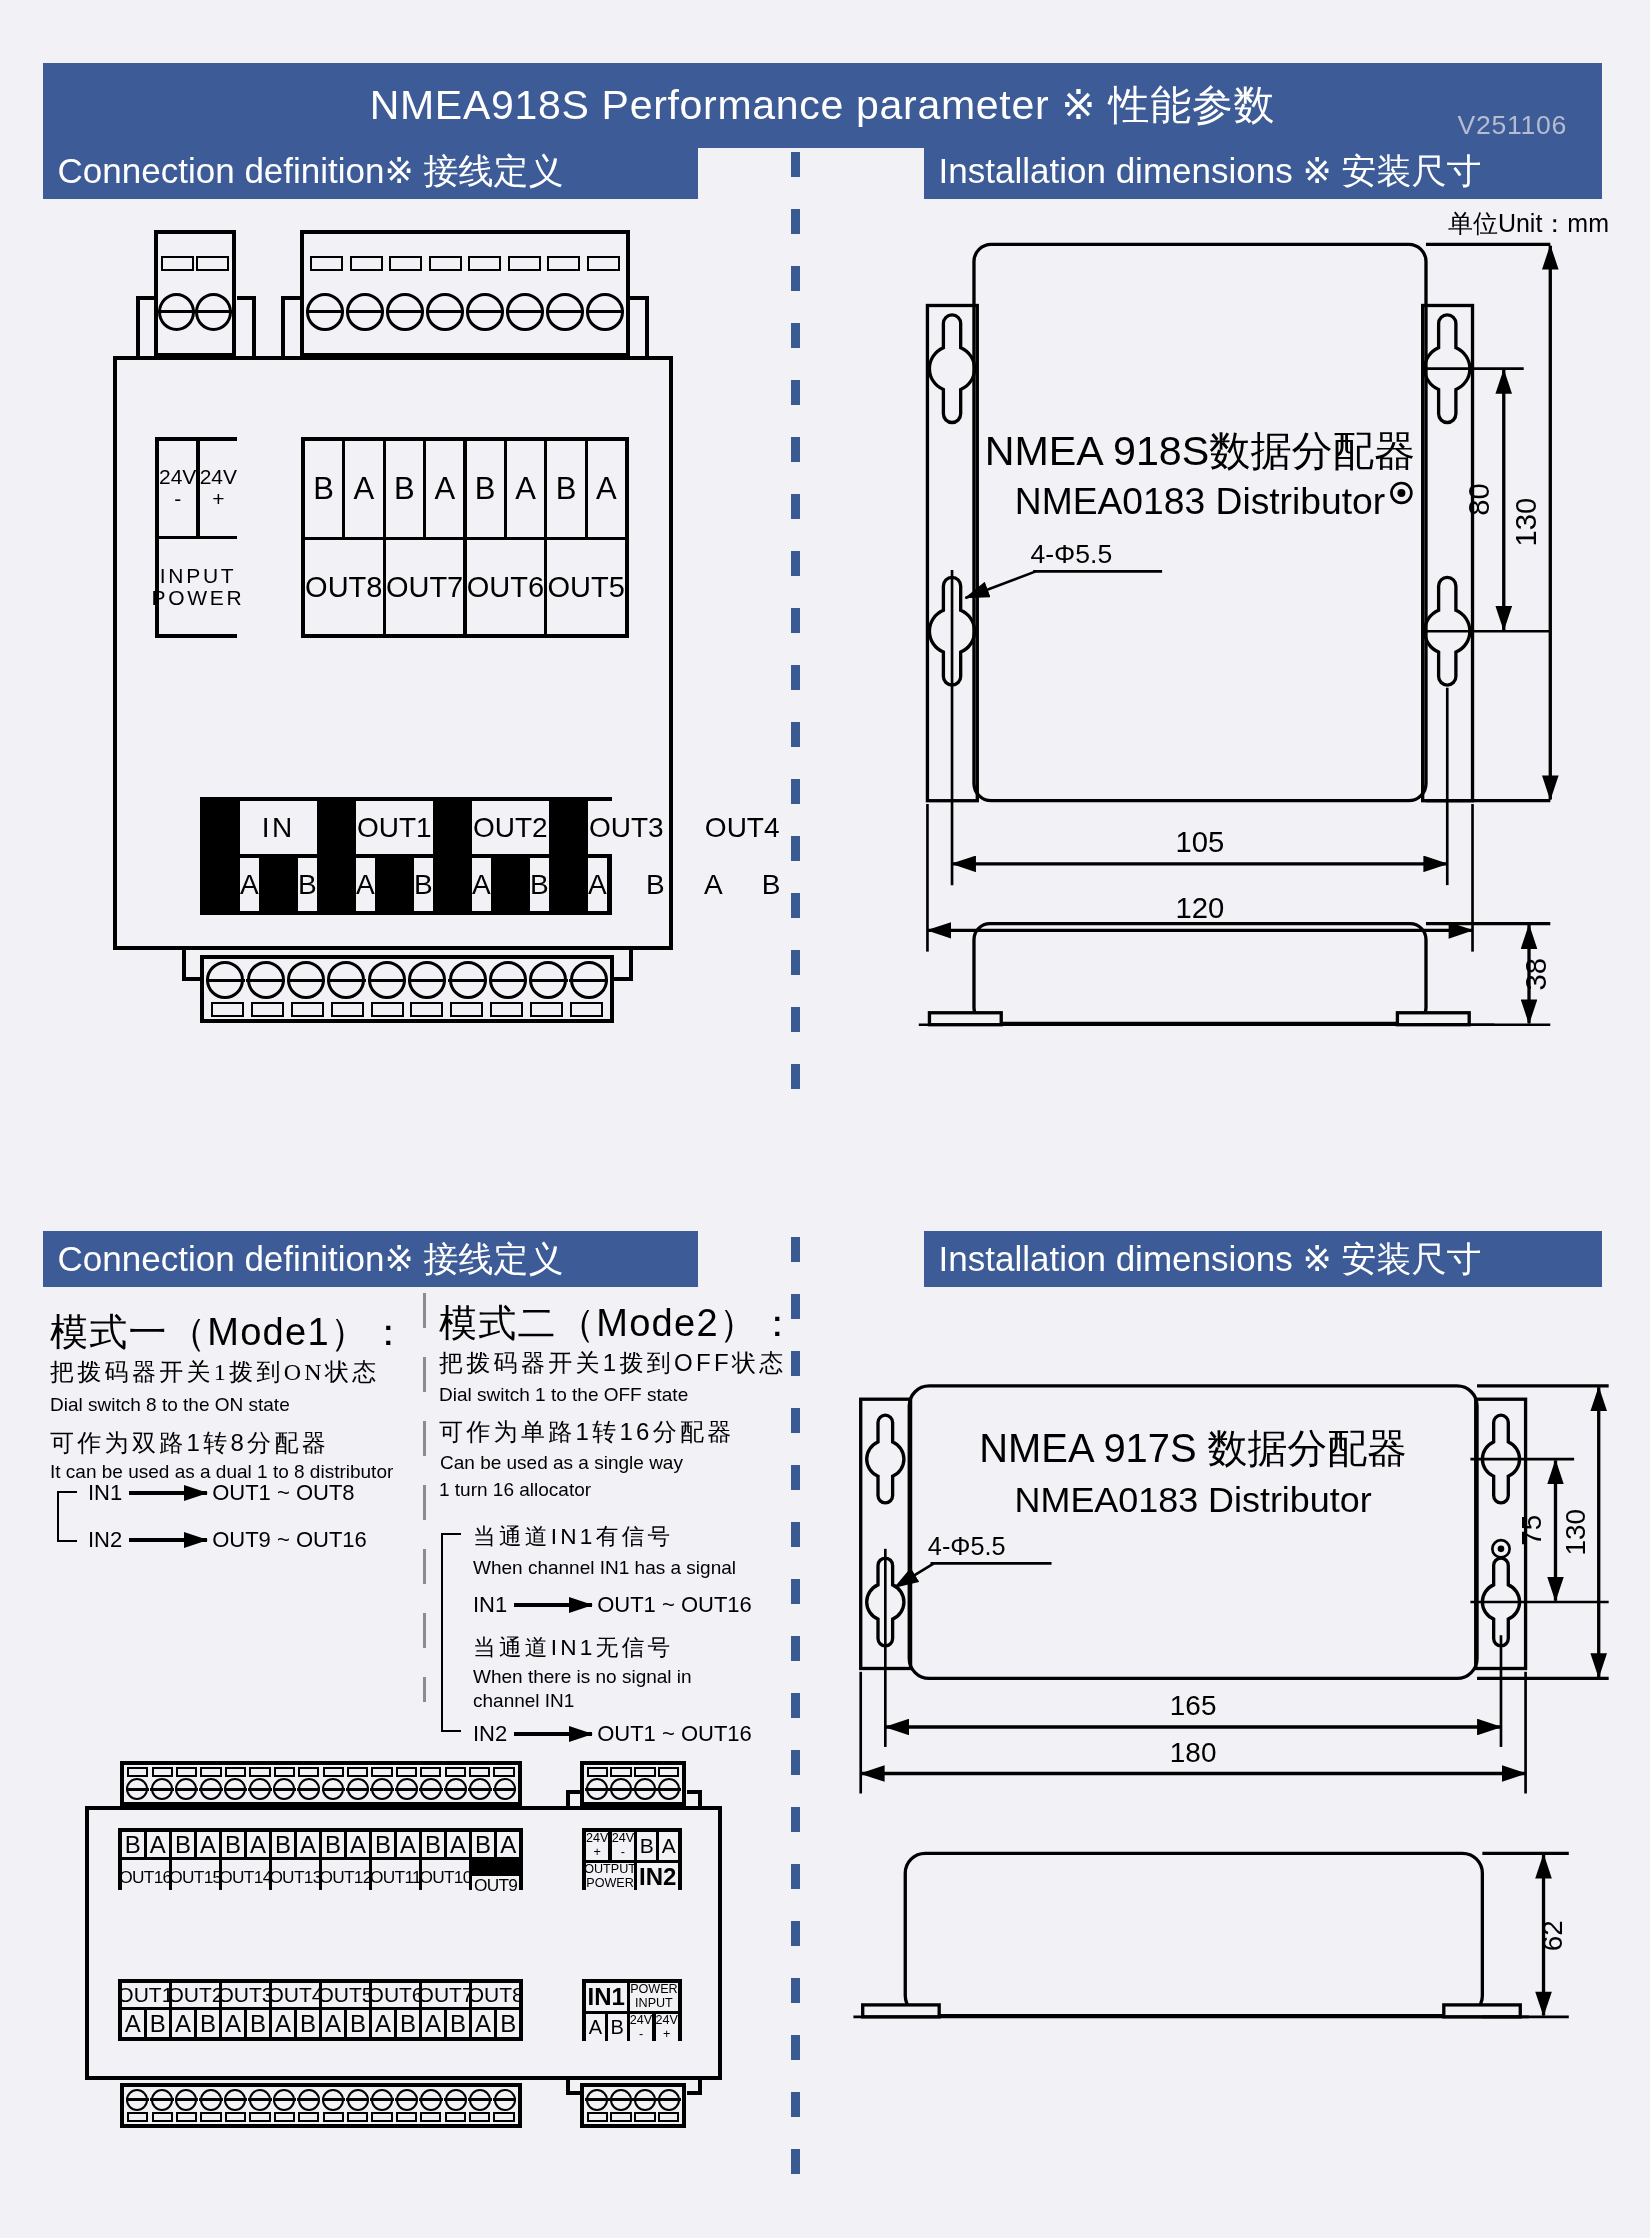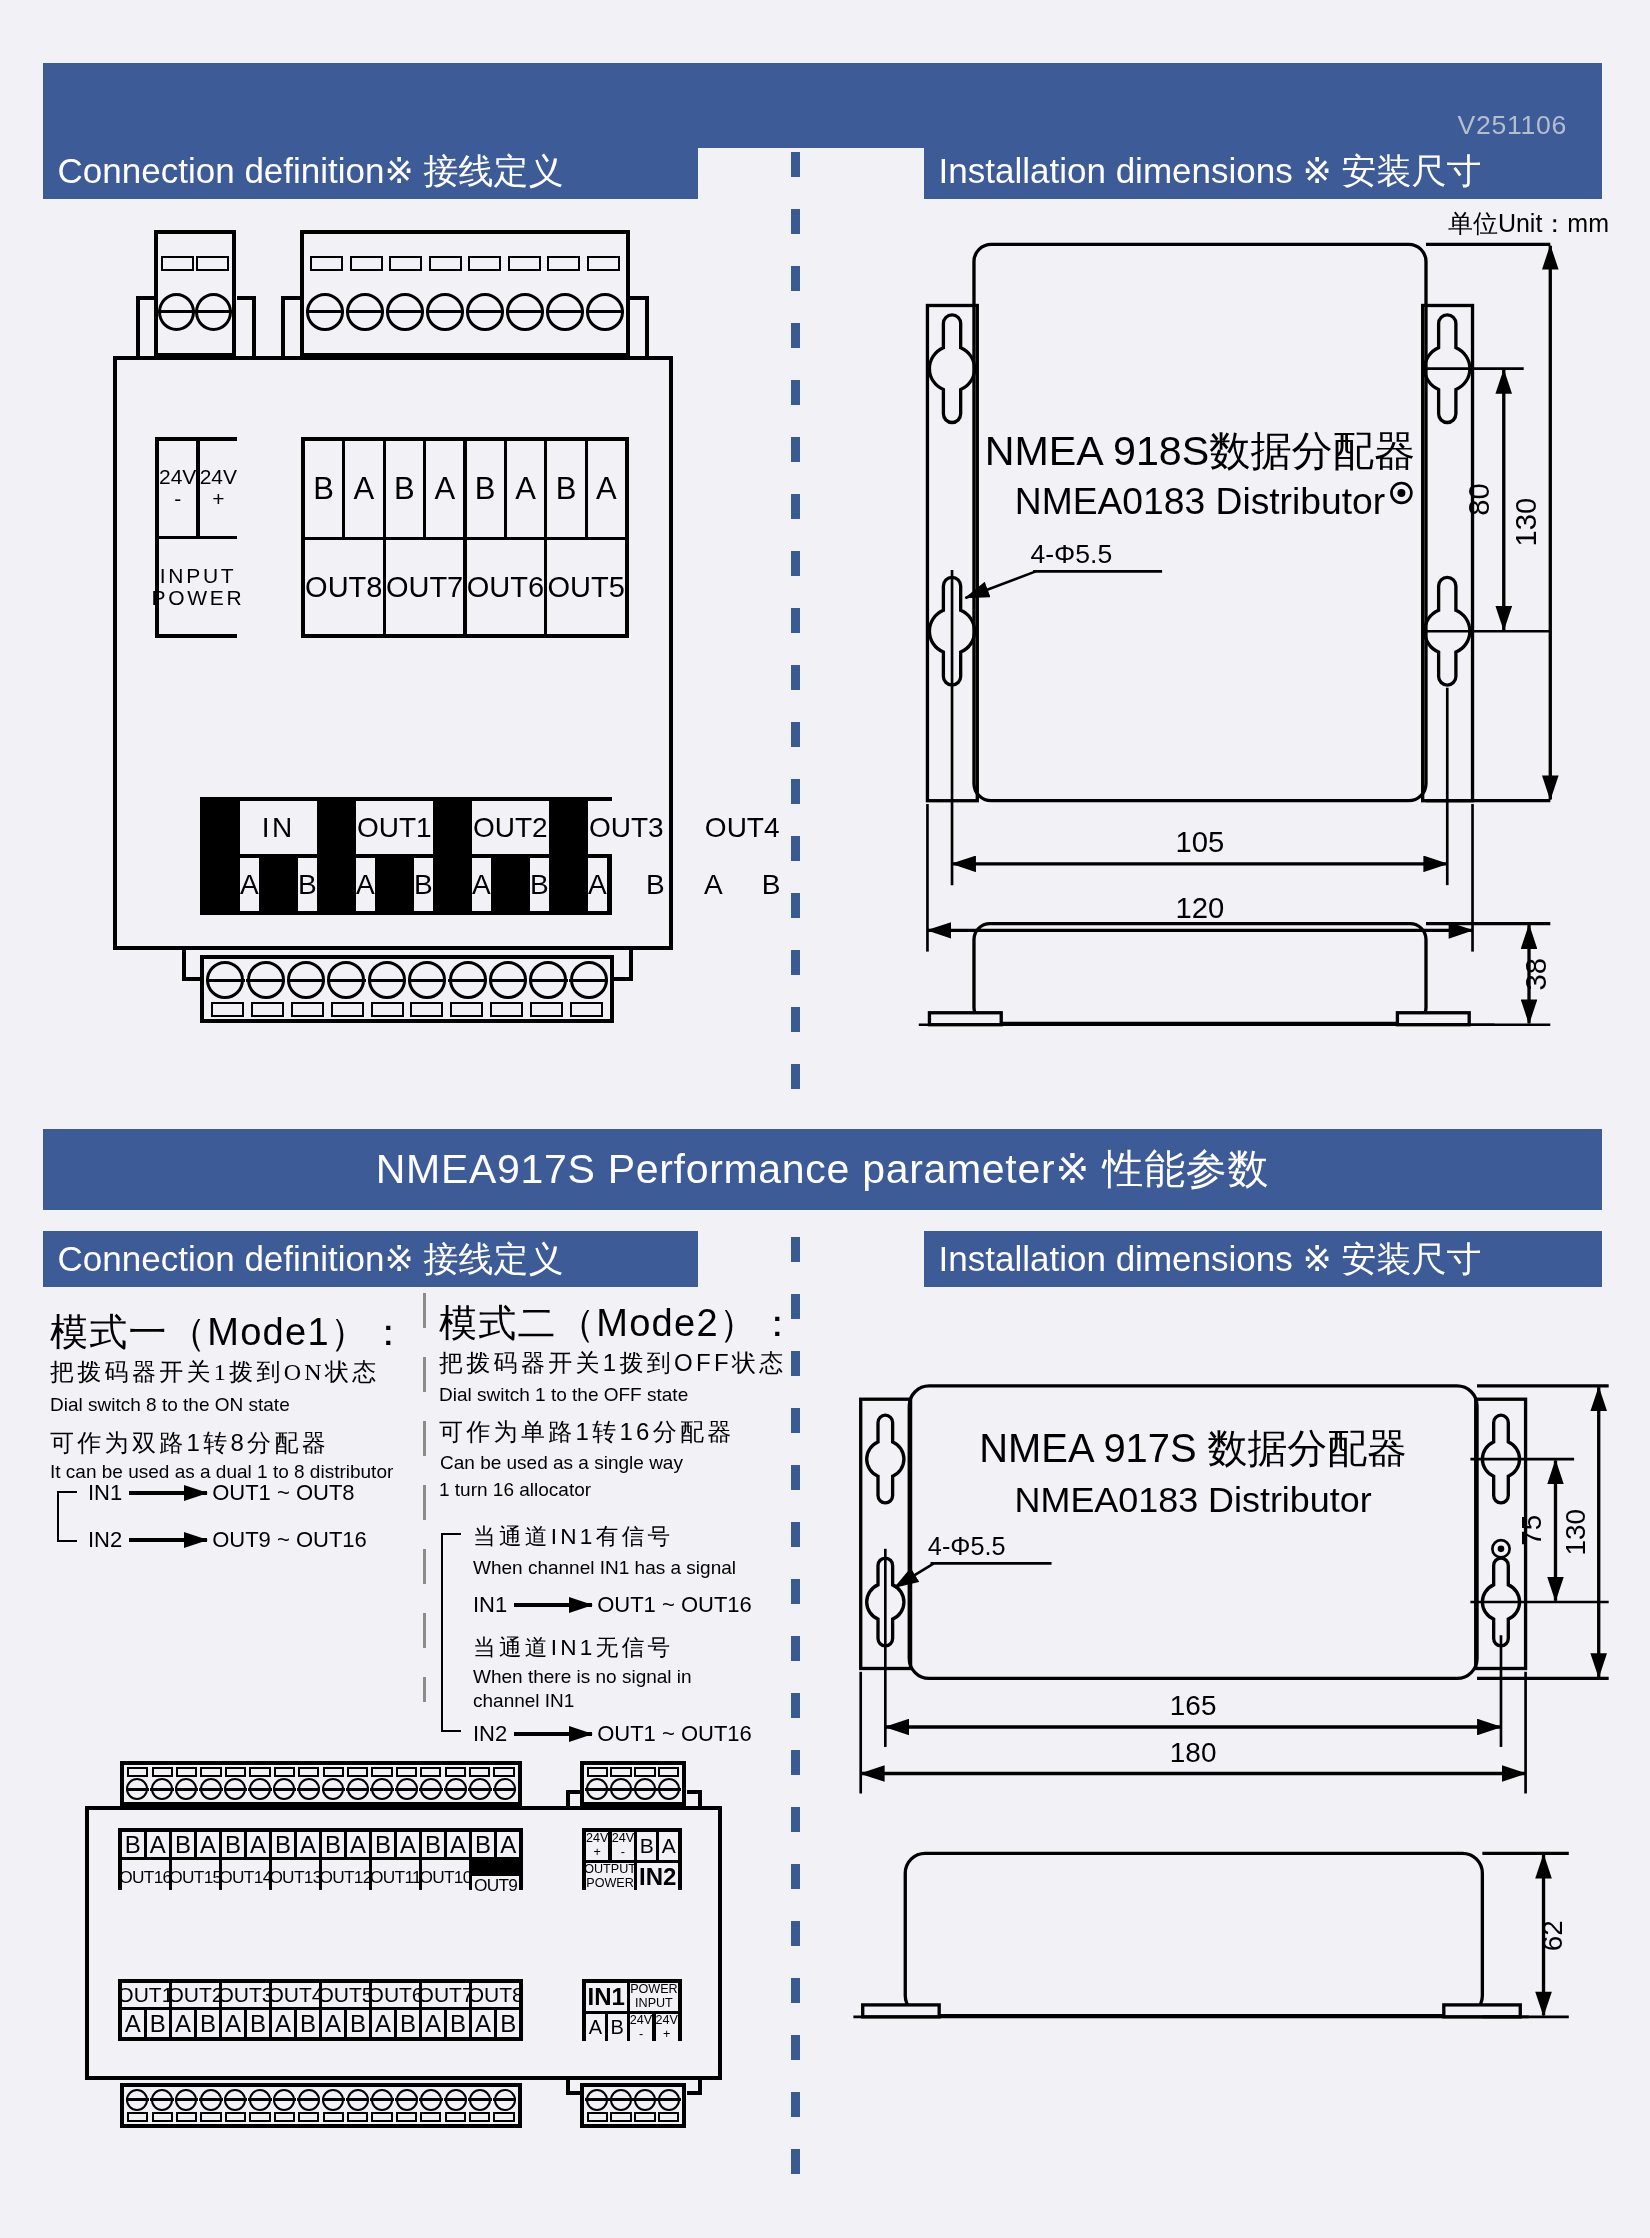--- a/index.html
+++ b/index.html
@@ -68,20 +68,21 @@
            border-bottom:2.7px solid #000;box-sizing:border-box;}
   
   svg text{fill:#000;stroke:none;font-family:"Liberation Sans","DejaVu Sans",sans-serif;}
 </style>
 </head>
 <body>
 
 <div class="page">
 
   <div class="band main-band" id="band918">
+    <span>NMEA918S Performance parameter ※ 性能参数</span>
     <span class="ver">V251106</span>
   </div>
   <div class="band sub-band" id="sub918conn">Connection definition※ 接线定义</div>
   <div class="band sub-band" id="sub918inst">Installation dimensions ※ 安装尺寸</div>
   <div class="unit">单位Unit：mm</div>
   <div class="vdash" id="vd1"></div>
 
   <div class="case" style="left:113px;top:356px;width:560px;height:594px;"></div>
   <div class="term t918" id="t918a" style="left:154px;top:230px;width:82px;height:127px;">
     <div class="trow pinsrow">
@@ -232,23 +233,20 @@
       <text x="1805" y="774" font-size="56">NMEA0183 Distributor</text>
       <text x="1550" y="848" font-size="40" text-anchor="start">4-Φ5.5</text>
       <text x="1805" y="1282">105</text>
       <text x="1805" y="1382">120</text>
       <text x="2240" y="752" transform="rotate(-90 2240 752)">80</text>
       <text x="2310" y="786" transform="rotate(-90 2310 786)">130</text>
       <text x="2326" y="1466" transform="rotate(-90 2326 1466)">38</text>
     </g>
   </svg>
 
-  <div class="band main-band" id="band917">
-    <span>NMEA917S Performance parameter※ 性能参数</span>
-  </div>
   <div class="band sub-band" id="sub917conn">Connection definition※ 接线定义</div>
   <div class="band sub-band" id="sub917inst">Installation dimensions ※ 安装尺寸</div>
   <div class="vdash" id="vd2"></div>
   <div class="modesep"></div>
 
   <div class="mtitle" style="left:50px;top:1307px;">模式一（Mode1）：</div>
   <div class="zh" style="left:50px;top:1356px;font-family:Liberation Serif, serif;">把拨码器开关1拨到ON状态</div>
   <div class="en" style="left:50px;top:1394px;">Dial switch 8 to the ON state</div>
   <div class="zh" style="left:50px;top:1427px;">可作为双路1转8分配器</div>
   <div class="en" style="left:50px;top:1461px;">It can be used as a dual 1 to 8 distributor</div>

